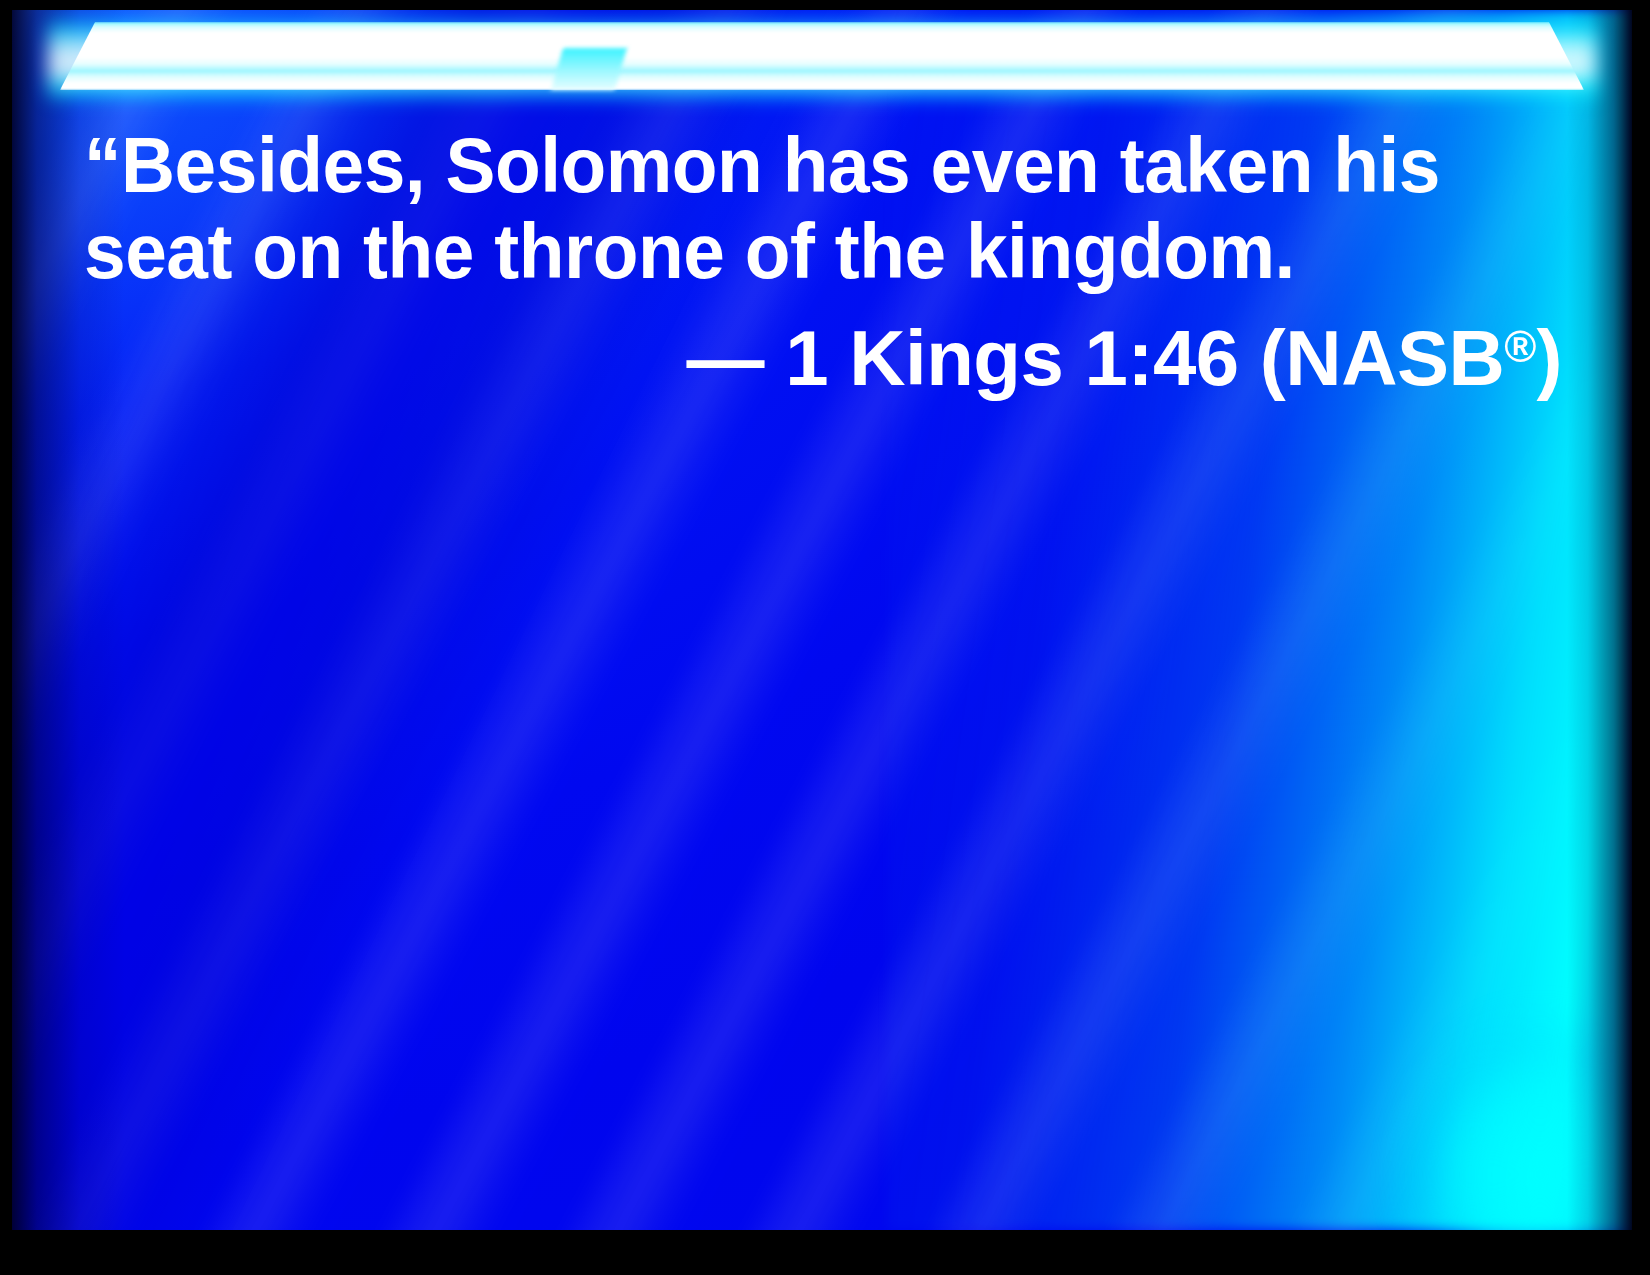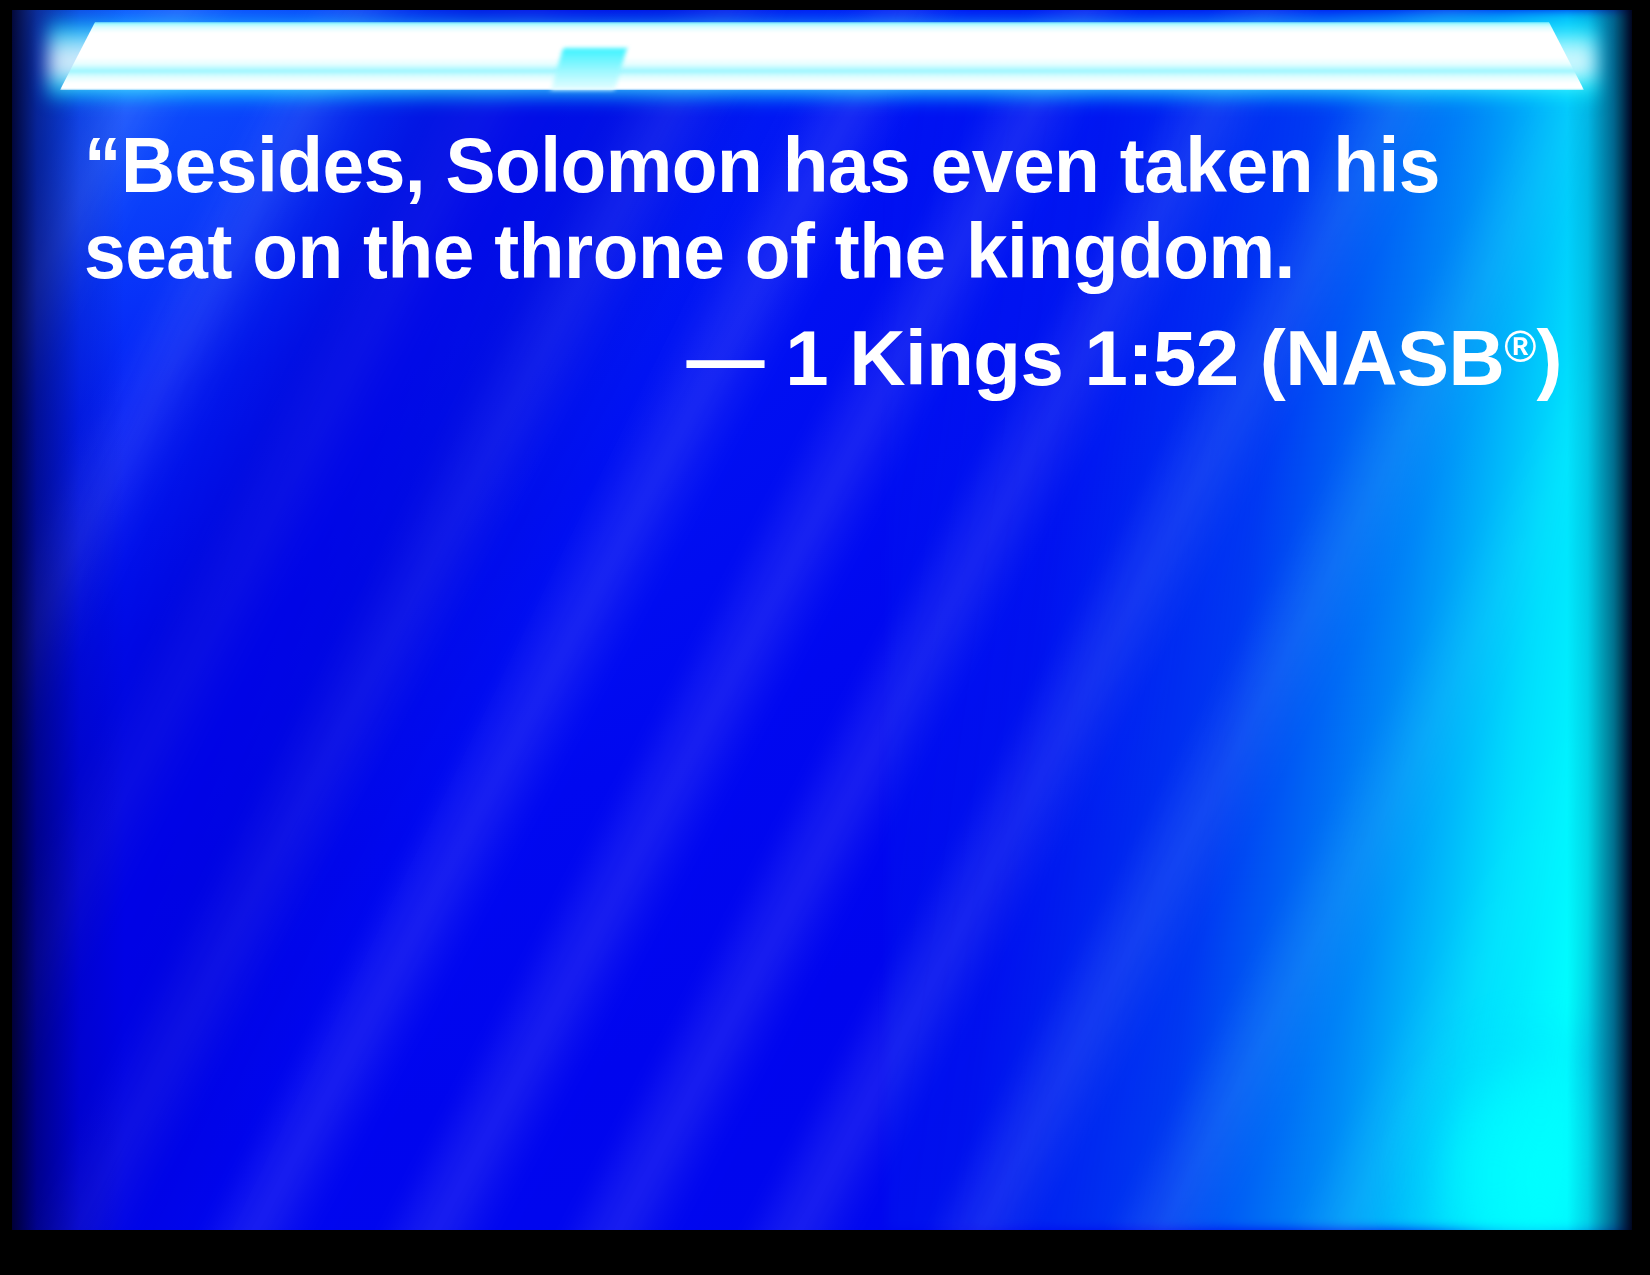--- a/index.html
+++ b/index.html
@@ -253,17 +253,17 @@
 
     <div id="topband-wrap">
       <div id="topband-glow"></div>
       <div id="topband"></div>
       <div id="topband-notch"></div>
     </div>
 
     <div id="text-block">
       <div class="quote-line">“Besides, Solomon has even taken his</div>
       <div class="quote-line">seat on the throne of the kingdom.</div>
-      <div id="citation-line"><span>—</span><span>&nbsp;</span><span>1 Kings 1:52 (NASB</span><span class="reg">®</span><span>)</span></div>
+      <div id="citation-line"><span>—</span><span>&nbsp;</span><span>1 Kings 1:46 (NASB</span><span class="reg">®</span><span>)</span></div>
     </div>
 
   </div>
 </div>
 
 </body></html>

